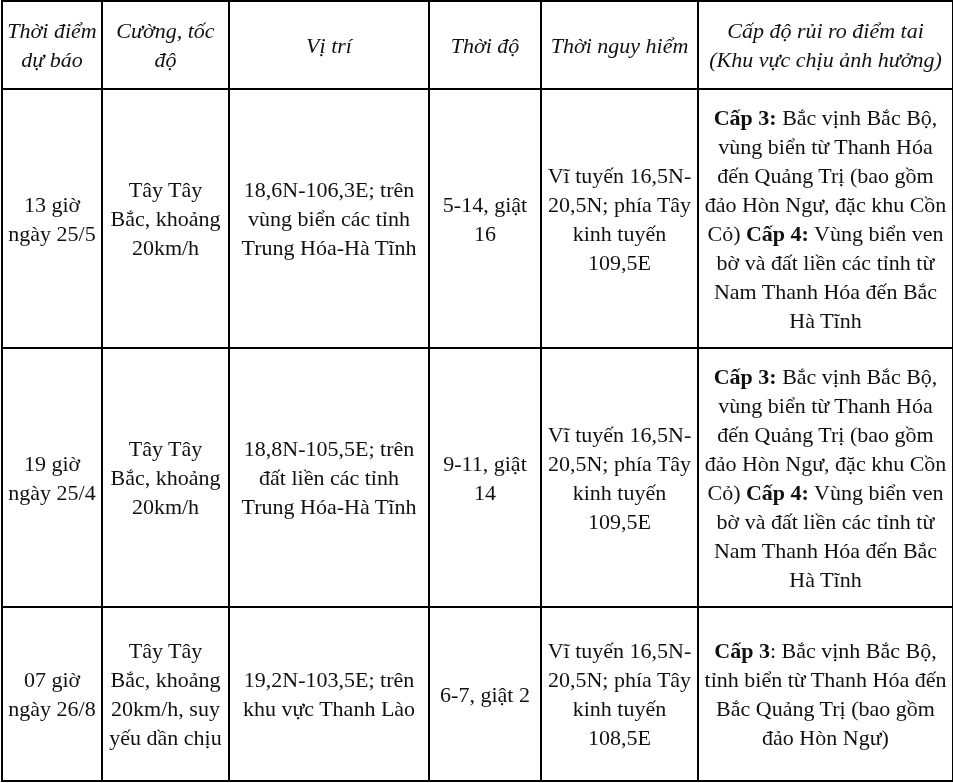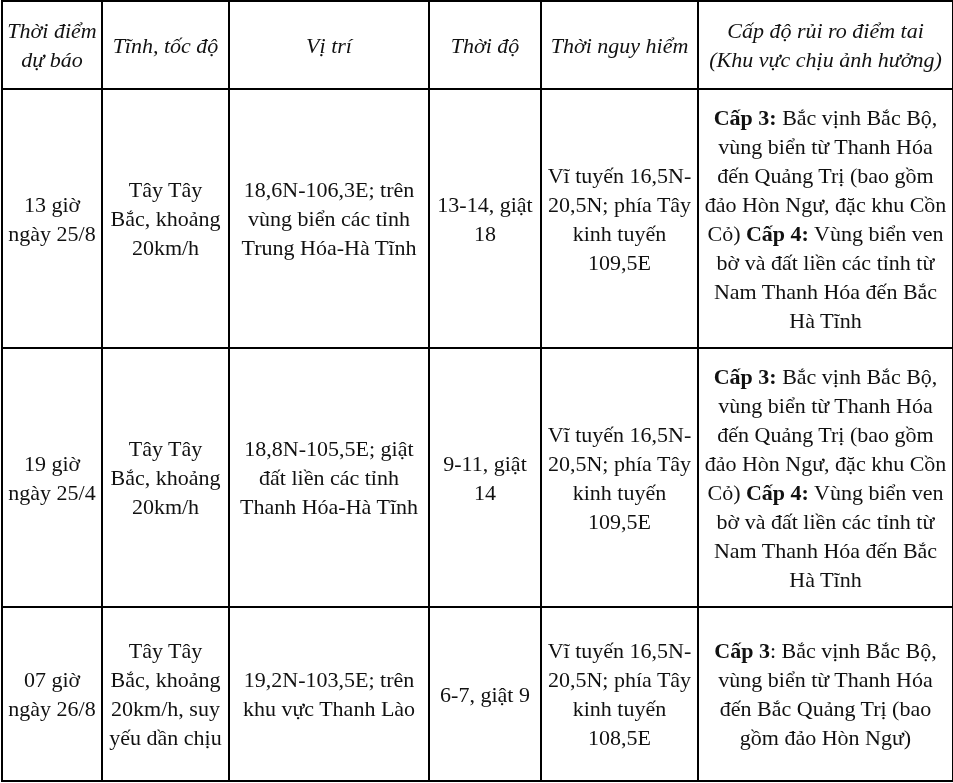--- a/index.html
+++ b/index.html
@@ -36,55 +36,55 @@
     <col style="width:100px">
     <col style="width:127px">
     <col style="width:200px">
     <col style="width:112px">
     <col style="width:157px">
     <col style="width:255px">
   </colgroup>
   <tbody>
       <tr class="head">
     <th>Thời điểm dự báo</th>
-    <th>Tĩnh, tốc độ</th>
+    <th>Cường, tốc độ</th>
     <th>Vị trí</th>
     <th>Thời độ</th>
     <th>Thời nguy hiểm</th>
     <th>Cấp độ rủi ro điểm tai (Khu vực chịu ảnh hưởng)</th>
   </tr>
 
   <tr class="r1">
-    <td>13 giờ ngày 25/8</td>
+    <td>13 giờ ngày 25/5</td>
     <td>Tây Tây Bắc, khoảng 20km/h</td>
     <td>18,6N-106,3E; trên vùng biển các tỉnh Trung Hóa-Hà Tĩnh</td>
-    <td>13-14, giật 18</td>
+    <td>5-14, giật 16</td>
     <td>Vĩ tuyến 16,5N-20,5N; phía Tây kinh tuyến 109,5E</td>
     <td>
       <span class="b">Cấp 3:</span><span> Bắc vịnh Bắc Bộ, vùng biển từ Thanh Hóa đến Quảng Trị (bao gồm đảo Hòn Ngư, đặc khu Cồn Cỏ)</span>
       <span class="b">Cấp 4:</span><span> Vùng biển ven bờ và đất liền các tỉnh từ Nam Thanh Hóa đến Bắc Hà Tĩnh</span>
     </td>
   </tr>
 
   <tr class="r2">
     <td>19 giờ ngày 25/4</td>
     <td>Tây Tây Bắc, khoảng 20km/h</td>
-    <td>18,8N-105,5E; giật đất liền các tỉnh Thanh Hóa-Hà Tĩnh</td>
+    <td>18,8N-105,5E; trên đất liền các tỉnh Trung Hóa-Hà Tĩnh</td>
     <td>9-11, giật 14</td>
     <td>Vĩ tuyến 16,5N-20,5N; phía Tây kinh tuyến 109,5E</td>
     <td>
       <span class="b">Cấp 3:</span><span> Bắc vịnh Bắc Bộ, vùng biển từ Thanh Hóa đến Quảng Trị (bao gồm đảo Hòn Ngư, đặc khu Cồn Cỏ)</span>
       <span class="b">Cấp 4:</span><span> Vùng biển ven bờ và đất liền các tỉnh từ Nam Thanh Hóa đến Bắc Hà Tĩnh</span>
     </td>
   </tr>
 
   <tr class="r3">
     <td>07 giờ ngày 26/8</td>
     <td>Tây Tây Bắc, khoảng 20km/h, suy yếu dần chịu</td>
     <td>19,2N-103,5E; trên khu vực Thanh Lào</td>
-    <td>6-7, giật 9</td>
+    <td>6-7, giật 2</td>
     <td>Vĩ tuyến 16,5N-20,5N; phía Tây kinh tuyến 108,5E</td>
     <td>
-      <span class="b">Cấp 3</span><span>: Bắc vịnh Bắc Bộ, vùng biển từ Thanh Hóa đến Bắc Quảng Trị (bao gồm đảo Hòn Ngư)</span>
+      <span class="b">Cấp 3</span><span>: Bắc vịnh Bắc Bộ, tỉnh biển từ Thanh Hóa đến Bắc Quảng Trị (bao gồm đảo Hòn Ngư)</span>
     </td>
   </tr>
 </tbody>
   </table>
 
 </body></html>

